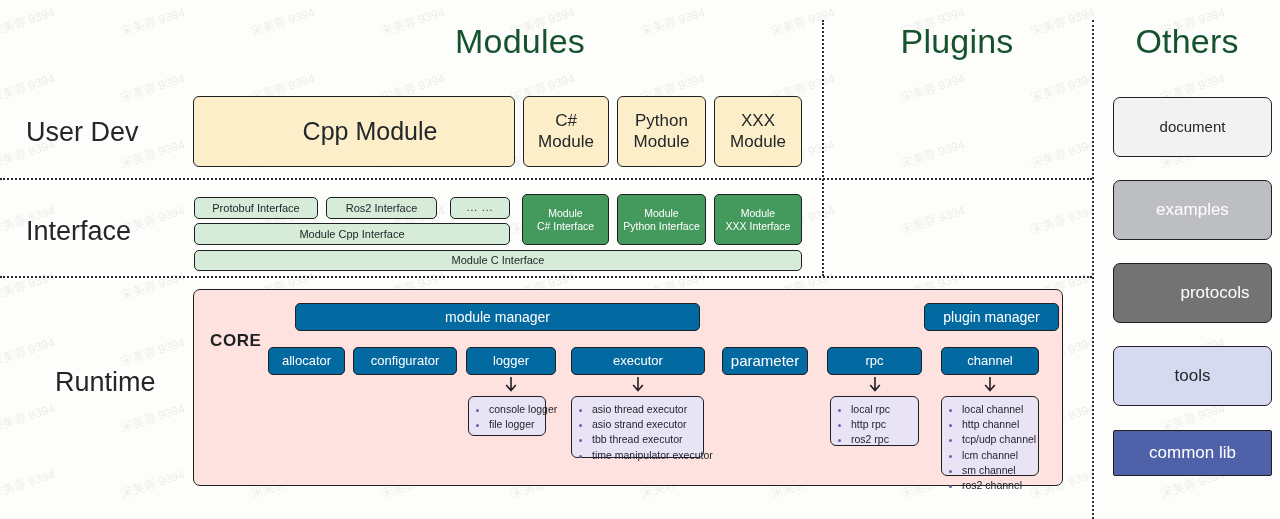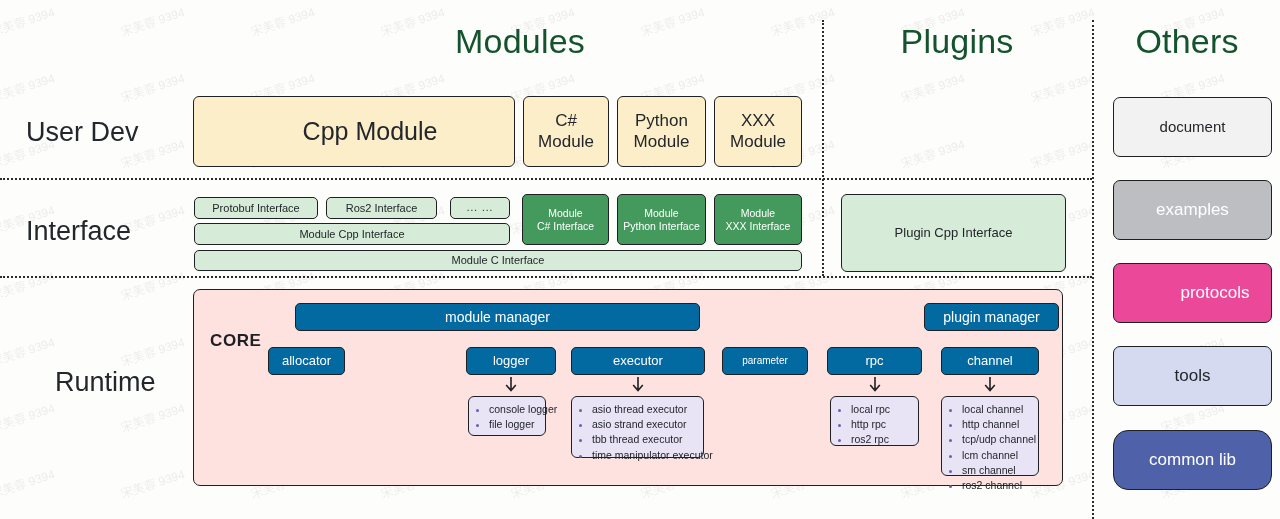--- a/index.html
+++ b/index.html
@@ -91,21 +91,21 @@
     white-space:nowrap;
   }
   .lav li::marker{color:#6d5fa8;}
 
   .arrow{position:absolute;color:#1f2023;font-size:16px;line-height:1;}
   .arrow svg{display:block;}
 
   
   .grey1{background:#f2f2f2;color:#23262b;}
   .grey2{background:#bcbec2;color:#ffffff;}
-  .grey3{background:#ec4899;color:#ffffff;padding-left:45px;}
+  .grey3{background:#737373;color:#ffffff;padding-left:45px;}
   .lav-box{background:#d5daf0;color:#23262b;}
   .blue{background:#4f61a8;color:#ffffff;}
 
   
   .wm{
     position:absolute;
     font-size:12px;
     color:rgba(120,120,120,.13);
     transform:rotate(-18deg);
     white-space:nowrap;
@@ -220,49 +220,49 @@
   <div class="box yellow" style="left:617px;top:96px;width:89px;height:71px;font-size:17px;">Python
 Module</div>
   <div class="box yellow" style="left:714px;top:96px;width:88px;height:71px;font-size:17px;">XXX
 Module</div>
 
 
   <div class="box grey1" style="left:1113px;top:97px;width:159px;height:60px;font-size:15px;border-radius:7px;">document</div>
   <div class="box grey2" style="left:1113px;top:180px;width:159px;height:60px;font-size:17px;border-radius:7px;">examples</div>
   <div class="box grey3" style="left:1113px;top:263px;width:159px;height:60px;font-size:17px;border-radius:7px;">protocols</div>
   <div class="box lav-box" style="left:1113px;top:346px;width:159px;height:60px;font-size:17px;border-radius:7px;">tools</div>
-  <div class="box blue" style="left:1113px;top:430px;width:159px;height:60px;font-size:17px;border-radius:15px;">common lib</div>
+  <div class="box blue" style="left:1113px;top:430px;width:159px;height:46px;font-size:17px;border-radius:2px;">common lib</div>
 
   <div class="box lgreen" style="left:194px;top:197px;width:124px;height:22px;font-size:11px;border-radius:5px;">Protobuf Interface</div>
   <div class="box lgreen" style="left:326px;top:197px;width:111px;height:22px;font-size:11px;border-radius:5px;">Ros2 Interface</div>
   <div class="box lgreen" style="left:450px;top:197px;width:60px;height:22px;font-size:10px;border-radius:5px;letter-spacing:1px;">... ...</div>
 
   <div class="box lgreen" style="left:194px;top:223px;width:316px;height:22px;font-size:11px;border-radius:5px;">Module Cpp Interface</div>
 
   <div class="box dgreen" style="left:522px;top:194px;width:87px;height:51px;font-size:10.5px;border-radius:5px;">Module
 C# Interface</div>
   <div class="box dgreen" style="left:617px;top:194px;width:89px;height:51px;font-size:10.5px;border-radius:5px;">Module
 Python Interface</div>
   <div class="box dgreen" style="left:714px;top:194px;width:88px;height:51px;font-size:10.5px;border-radius:5px;">Module
 XXX Interface</div>
 
   <div class="box lgreen" style="left:194px;top:250px;width:608px;height:21px;font-size:11px;border-radius:5px;">Module C Interface</div>
 
-  <div class="box lgreen" style="left:841px;top:194px;width:225px;height:78px;font-size:13px;border-radius:6px;">Plugin Cpp Interface</div>
 
   <div class="core-box" style="left:193px;top:289px;width:870px;height:197px;"></div>
   <div class="core-label" style="left:210px;top:331px;">CORE</div>
 
   <div class="box red" style="left:295px;top:303px;width:405px;height:28px;font-size:14px;border-radius:5px;">module manager</div>
   <div class="box red" style="left:888px;top:303px;width:135px;height:28px;font-size:14px;border-radius:5px;margin-left:36px;">plugin manager</div>
 
   <div class="box red" style="left:268px;top:347px;width:77px;height:28px;font-size:13px;border-radius:5px;">allocator</div>
+  <div class="box red" style="left:353px;top:347px;width:104px;height:28px;font-size:13px;border-radius:5px;">configurator</div>
   <div class="box red" style="left:466px;top:347px;width:90px;height:28px;font-size:13px;border-radius:5px;">logger</div>
   <div class="box red" style="left:571px;top:347px;width:134px;height:28px;font-size:13px;border-radius:5px;">executor</div>
-  <div class="box red" style="left:722px;top:347px;width:86px;height:28px;font-size:10px;border-radius:5px;">parameter</div>
+  <div class="box red" style="left:722px;top:347px;width:86px;height:28px;font-size:15px;border-radius:5px;">parameter</div>
   <div class="box red" style="left:827px;top:347px;width:95px;height:28px;font-size:13px;border-radius:5px;">rpc</div>
   <div class="box red" style="left:941px;top:347px;width:98px;height:28px;font-size:13px;border-radius:5px;">channel</div>
 
   <div class="arrow" style="left:504px;top:377px;">
     <svg width="14" height="17" viewBox="0 0 14 17">
         <path d="M7 0 V12 M2.2 8 L7 13.6 L11.8 8" fill="none" stroke="#1f2023" stroke-width="1.6"></path>
       </svg>
   </div>
   <div class="arrow" style="left:631px;top:377px;">
     <svg width="14" height="17" viewBox="0 0 14 17">

